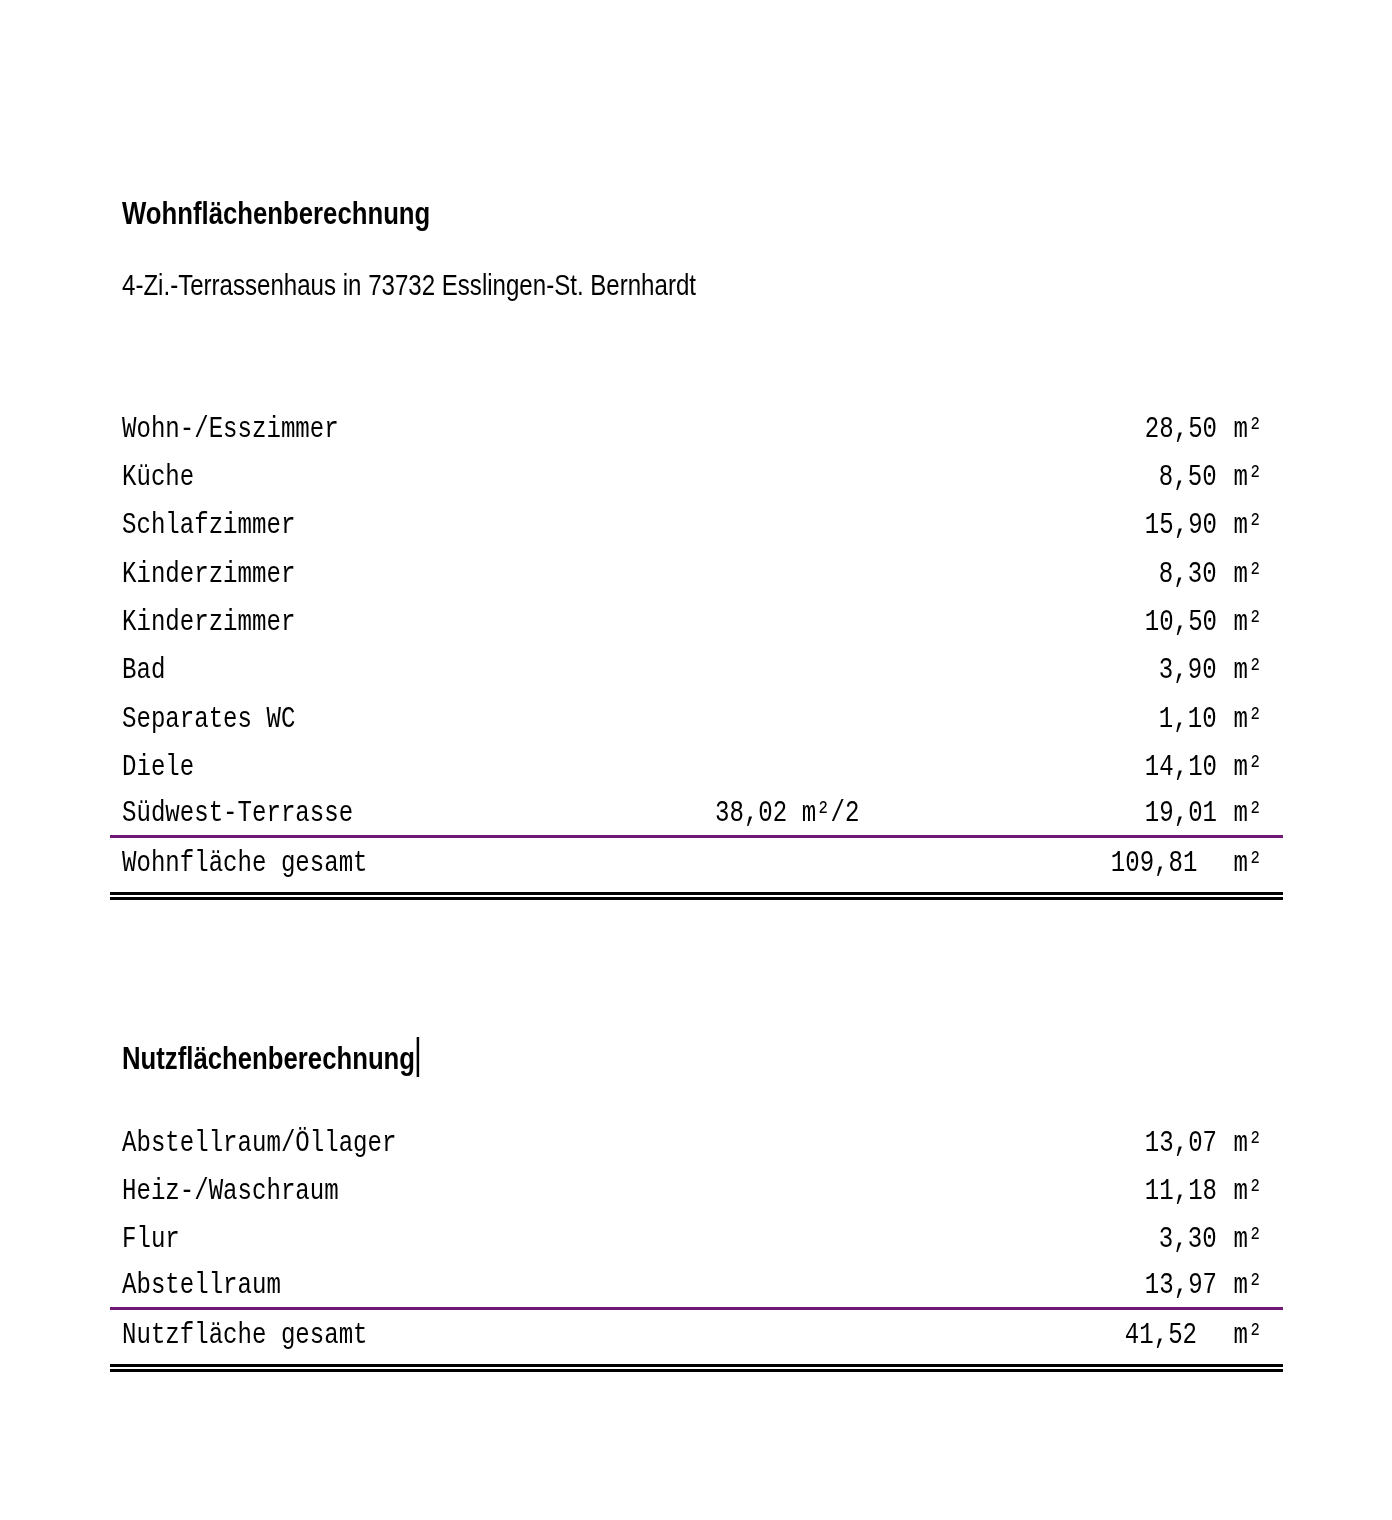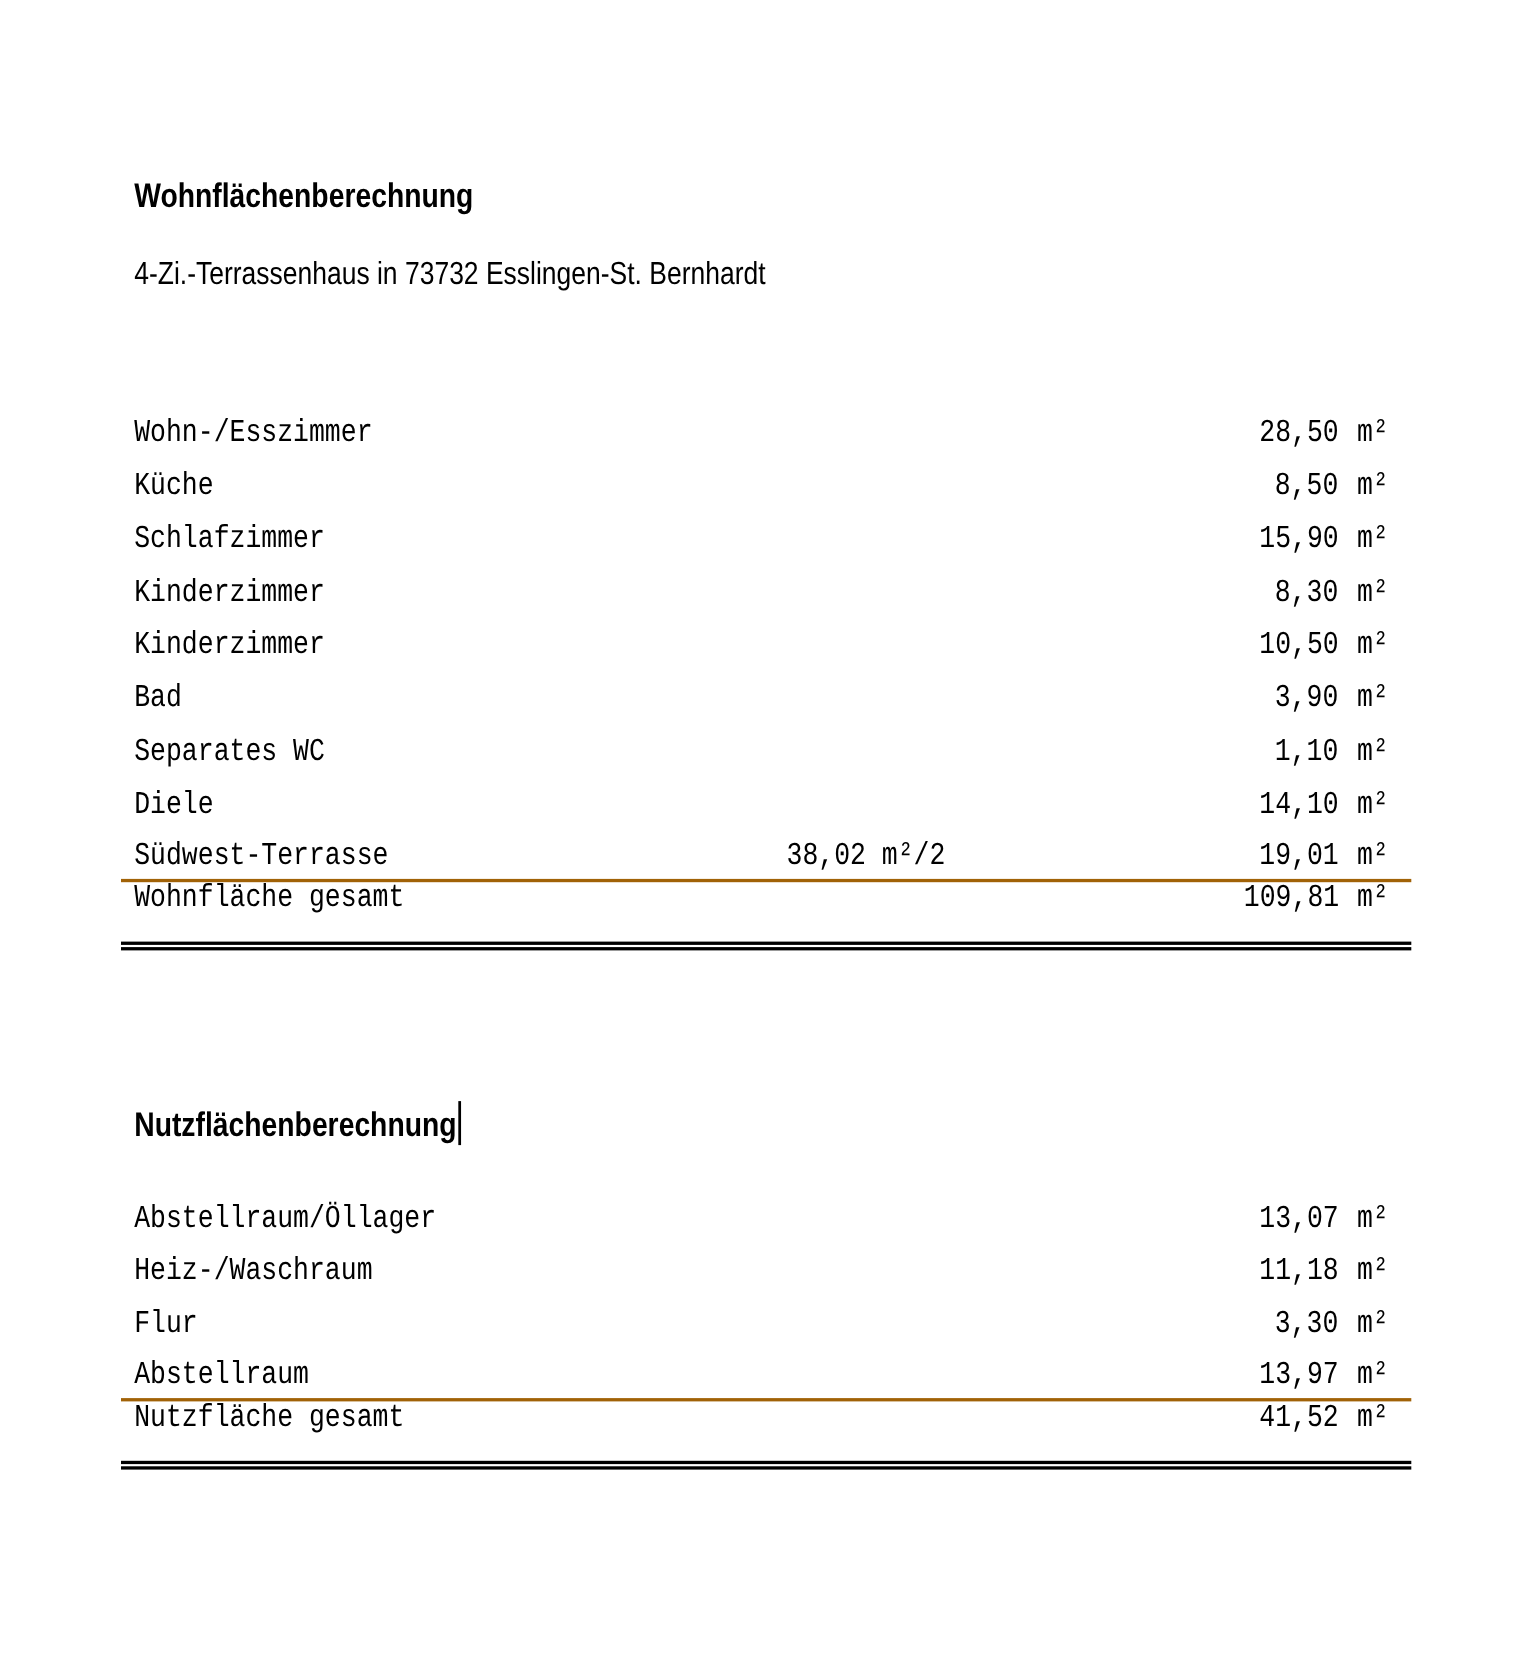--- a/index.html
+++ b/index.html
@@ -5,20 +5,21 @@
   * { margin:0; padding:0; box-sizing:border-box; }
   html,body { background:#ffffff; }
   .page {
     position:relative;
     width:1392px;
     height:1364px;
     background:#ffffff;
     color:#000000;
     font-family:"Liberation Sans","DejaVu Sans",sans-serif;
     overflow:hidden;
+    margin-top:36px;
   }
   
   .cx-l { transform:scaleX(0.83); transform-origin:0 50%; }
   .cx-r { transform:scaleX(0.83); transform-origin:100% 50%; }
 
   .doc-heading {
     position:absolute;
     left:122px;
     font-size:31px;
     font-weight:bold;
@@ -59,25 +60,26 @@
     padding-bottom:5px;
     font-size:29px;
     line-height:1.1;
     white-space:nowrap;
     font-family:Liberation Mono, monospace;
   }
   .row .label { justify-self:start; }
   .row .calc  { justify-self:start; }
   .row .value { justify-self:end; text-align:right; }
   .row .unit  { justify-self:start; padding-left:20px; }
-  .row.ruled  { border-bottom:3px solid #a16207; }
+  .row.ruled  { border-bottom:3px solid #701a75; }
   .row.total  {
     height:62px;
     border-bottom:8px double #000;
-    padding-bottom:23px;
+    padding-bottom:12px;
+    gap:20px;
   }
 </style>
 </head>
 <body>
 
 <div class="page">
 
   <div class="doc-heading heading-1 cx-l">
     <span>Wohnflächenberechnung</span>
   </div>

